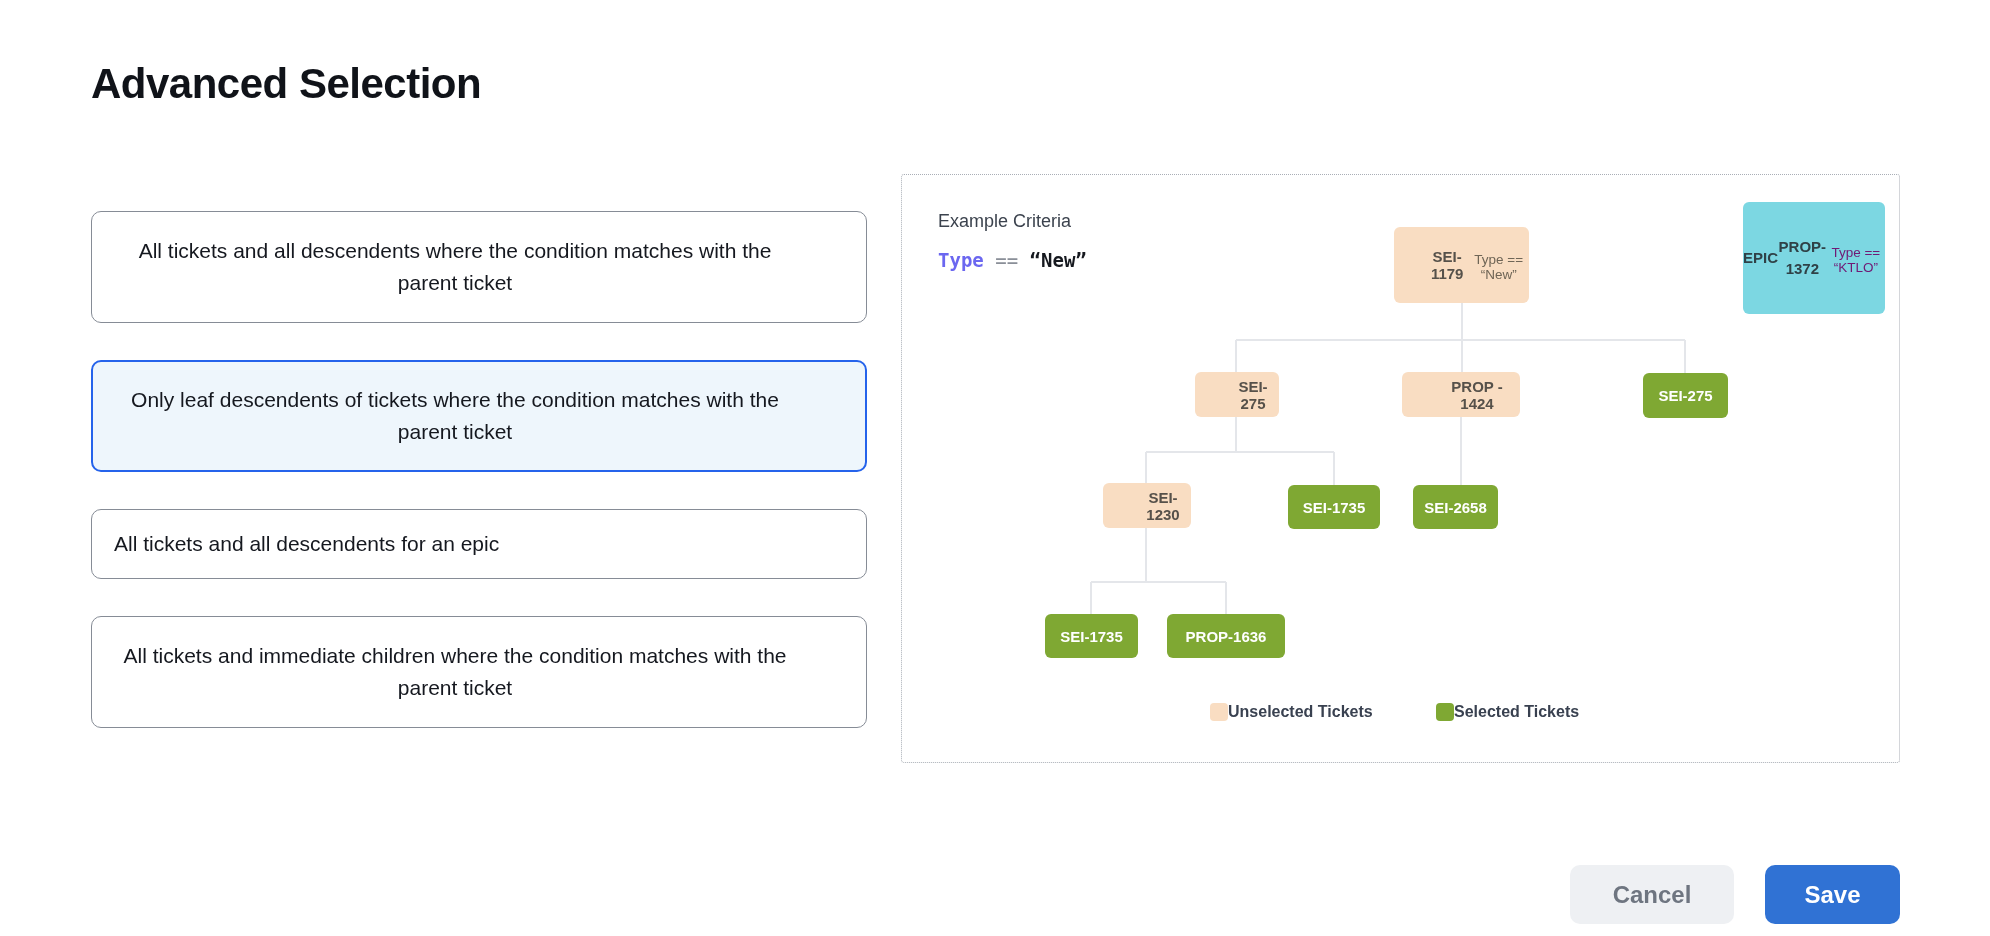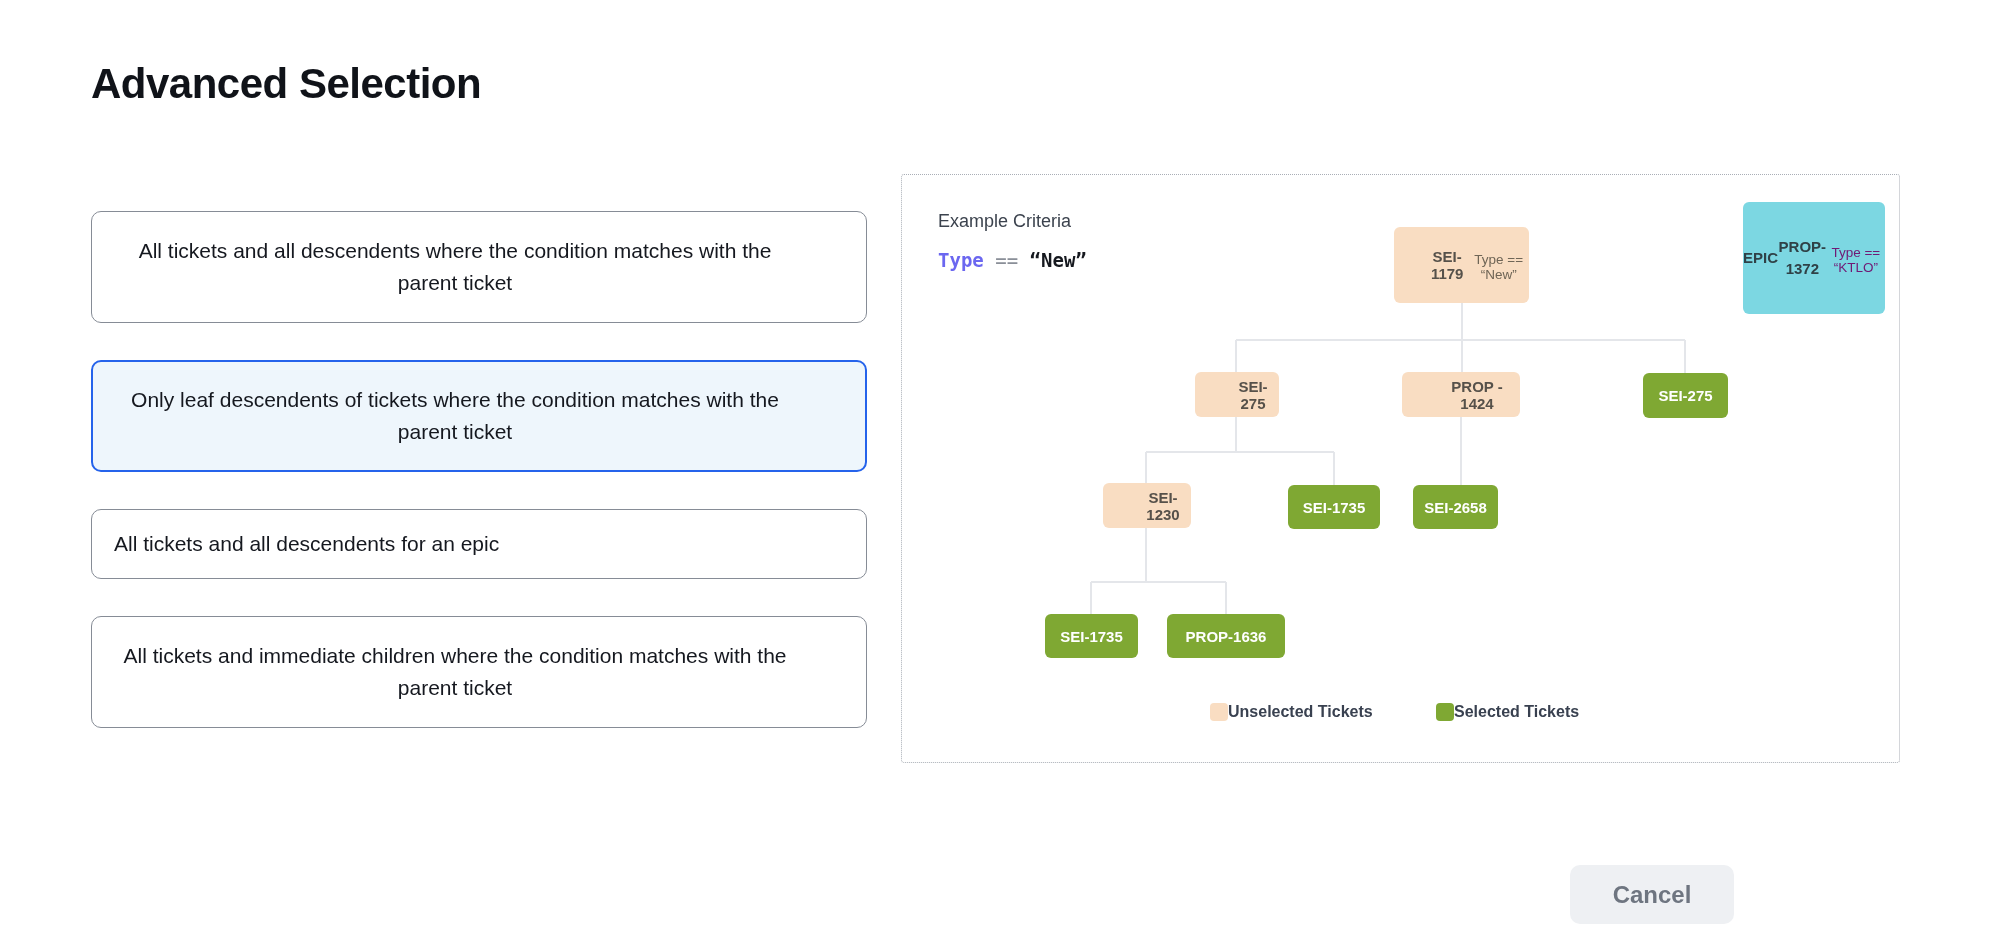--- a/index.html
+++ b/index.html
@@ -153,14 +153,15 @@
       <span class="legend-label">Unselected Tickets</span>
     </div>
     <div class="legend-item selected">
       <span class="legend-swatch green"></span>
       <span class="legend-label">Selected Tickets</span>
     </div>
 
   </div>
 
   <button class="btn btn-cancel">Cancel</button>
+  <button class="btn btn-save">Save</button>
 
 </div>
 
 </body></html>

